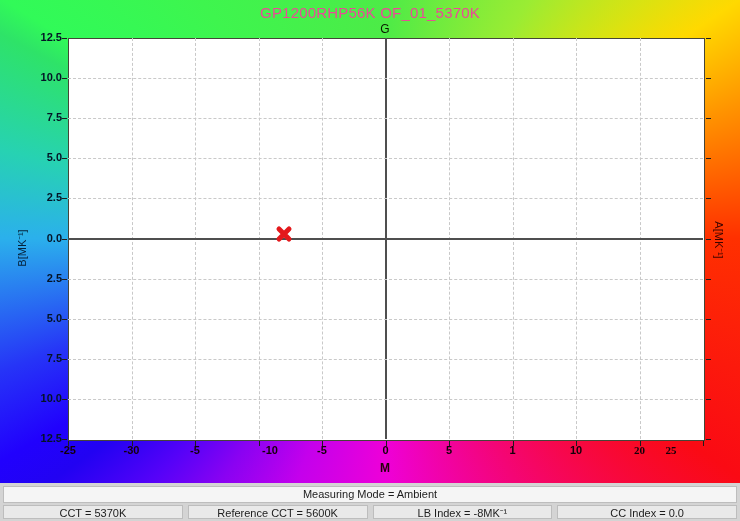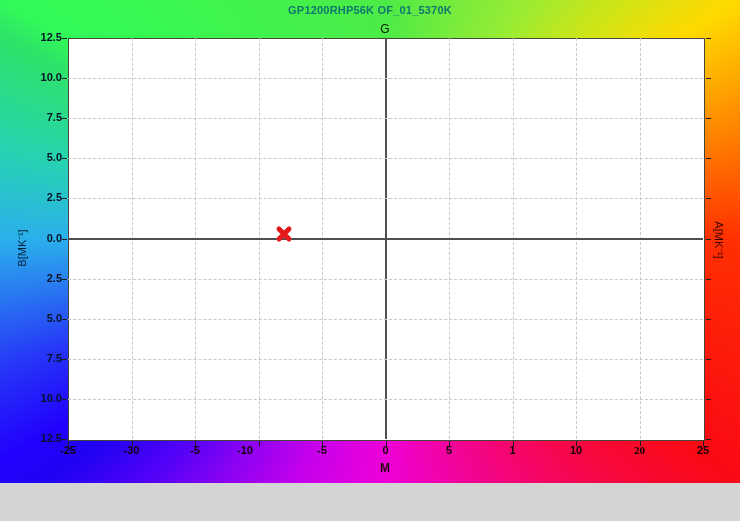--- a/index.html
+++ b/index.html
@@ -28,21 +28,21 @@
       #2634f7 251deg,
       #2bb0ec 270deg,
       #27d2b2 283deg,
       #2ee368 298deg,
       #31fa58 302deg,
       #3ef54e 322deg,
       #4deb47 360deg);
   }
   .chart-title{
     position:absolute;left:0;top:4px;width:740px;text-align:center;
-    font-size:11px;color:#0f766e;letter-spacing:.2px;font-weight:bold;
+    font-size:15px;color:#ec4899;letter-spacing:.2px;
   }
   .axis-label-top{
     position:absolute;left:385px;top:22px;transform:translateX(-50%);
     font-size:12px;color:#0b1c00;
   }
   .axis-label-bottom{
     position:absolute;left:385px;top:461px;transform:translateX(-50%);
     font-size:12px;color:#25000c;font-weight:bold;
   }
   .axis-label-left{
@@ -126,35 +126,35 @@
       <div class="gridline-h" style="left: 68px; top: 318.7px; width: 635px;"></div>
       <div class="gridline-h" style="left: 68px; top: 358.8px; width: 635px;"></div>
       <div class="gridline-h" style="left: 68px; top: 398.9px; width: 635px;"></div>
       <div class="tick" style="left: 68px; top: 441px; width: 1px; height: 5px;"></div>
       <div class="tick-label-x" style="left: 68px;">-25</div>
       <div class="tick" style="left: 131.5px; top: 441px; width: 1px; height: 5px;"></div>
       <div class="tick-label-x" style="left: 131.5px;">-30</div>
       <div class="tick" style="left: 195px; top: 441px; width: 1px; height: 5px;"></div>
       <div class="tick-label-x" style="left: 195px;">-5</div>
       <div class="tick" style="left: 258.5px; top: 441px; width: 1px; height: 5px;"></div>
-      <div class="tick-label-x" style="left: 245px;">-10</div>
+      <div class="tick-label-x" style="left: 270px;">-10</div>
       <div class="tick" style="left: 322px; top: 441px; width: 1px; height: 5px;"></div>
       <div class="tick-label-x" style="left: 322px;">-5</div>
       <div class="tick" style="left: 385.5px; top: 441px; width: 1px; height: 5px;"></div>
       <div class="tick-label-x" style="left: 385.5px;">0</div>
       <div class="tick" style="left: 449px; top: 441px; width: 1px; height: 5px;"></div>
       <div class="tick-label-x" style="left: 449px;">5</div>
       <div class="tick" style="left: 512.5px; top: 441px; width: 1px; height: 5px;"></div>
       <div class="tick-label-x" style="left: 512.5px;">1</div>
       <div class="tick" style="left: 576px; top: 441px; width: 1px; height: 5px;"></div>
       <div class="tick-label-x" style="left: 576px;">10</div>
       <div class="tick" style="left: 639.5px; top: 441px; width: 1px; height: 5px;"></div>
       <div class="tick-label-x" style="left: 639.5px; font-family: Liberation Serif, serif;">20</div>
       <div class="tick" style="left: 703px; top: 441px; width: 1px; height: 5px;"></div>
-      <div class="tick-label-x" style="left: 703px;">25</div>
+      <div class="tick-label-x" style="left: 671px; font-family: Liberation Serif, serif;">25</div>
       <div class="tick" style="left: 62px; top: 38px; width: 5px; height: 1px;"></div>
       <div class="tick" style="left: 706px; top: 38px; width: 5px; height: 1px;"></div>
       <div class="tick-label-y" style="top: 31px;">12.5</div>
       <div class="tick" style="left: 62px; top: 78.1px; width: 5px; height: 1px;"></div>
       <div class="tick" style="left: 706px; top: 78.1px; width: 5px; height: 1px;"></div>
       <div class="tick-label-y" style="top: 71.1px;">10.0</div>
       <div class="tick" style="left: 62px; top: 118.2px; width: 5px; height: 1px;"></div>
       <div class="tick" style="left: 706px; top: 118.2px; width: 5px; height: 1px;"></div>
       <div class="tick-label-y" style="top: 111.2px;">7.5</div>
       <div class="tick" style="left: 62px; top: 158.3px; width: 5px; height: 1px;"></div>
@@ -180,15 +180,22 @@
       <div class="tick-label-y" style="top: 391.9px;">10.0</div>
       <div class="tick" style="left: 62px; top: 439px; width: 5px; height: 1px;"></div>
       <div class="tick" style="left: 706px; top: 439px; width: 5px; height: 1px;"></div>
       <div class="tick-label-y" style="top: 432px;">12.5</div>
       <div class="marker" style="left: 274.9px; top: 224.688px;"><svg width="18" height="18" viewBox="0 0 18 18">
           <path d="M4 4 L14 14 M14 4 L4 14" stroke="#e3191c" stroke-width="5" stroke-linecap="round" fill="none"></path>
         </svg></div>
     </div>
 
   <div class="footer">
+    <div class="mode-bar">Measuring Mode = Ambient</div>
+    <div class="cell-row">
+      <div class="cell">CCT = 5370K</div>
+      <div class="cell">Reference CCT = 5600K</div>
+      <div class="cell">LB Index = -8MK⁻¹</div>
+      <div class="cell">CC Index = 0.0</div>
+    </div>
   </div>
 
 </div>
 
 </body></html>

